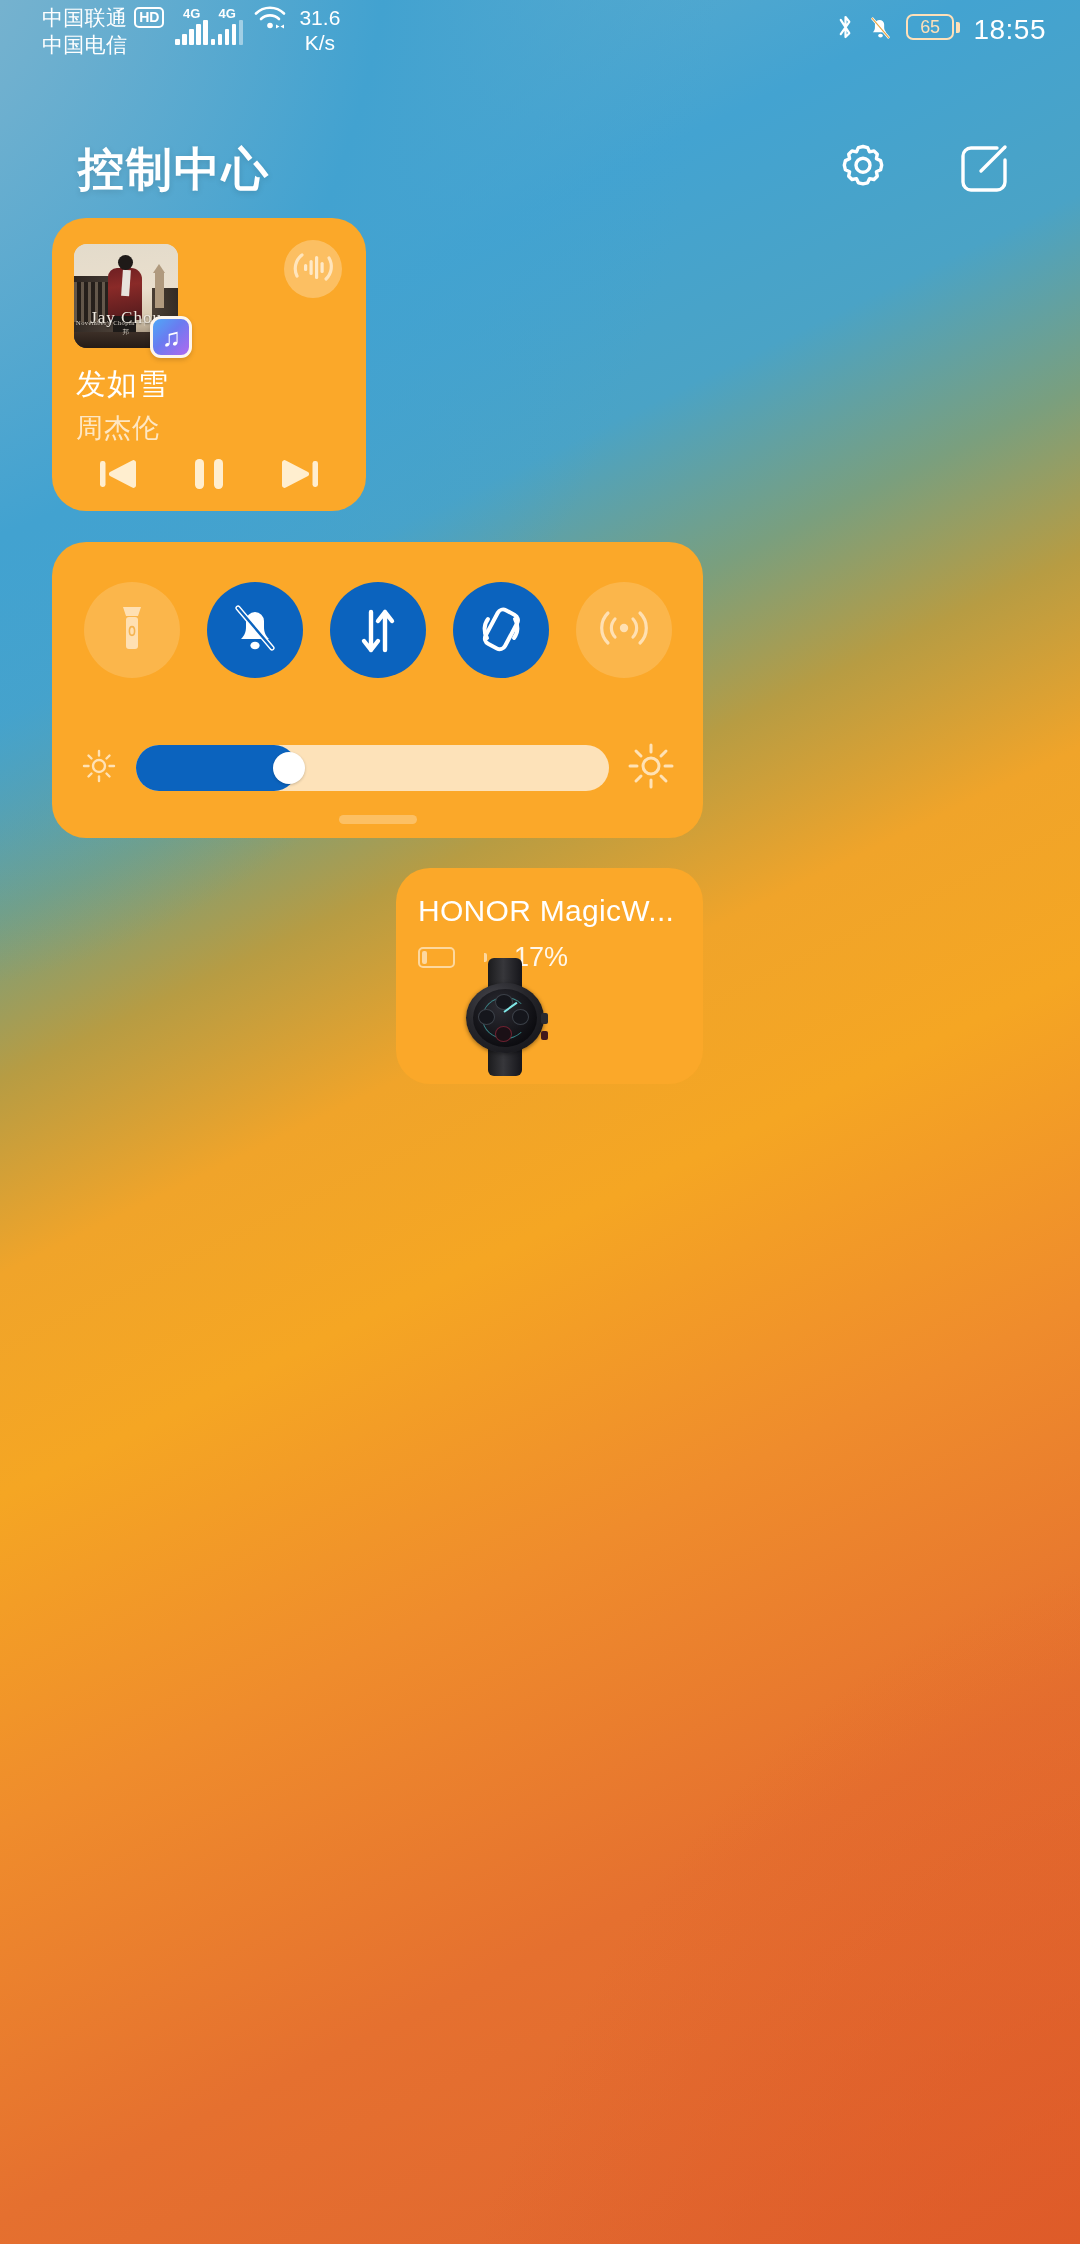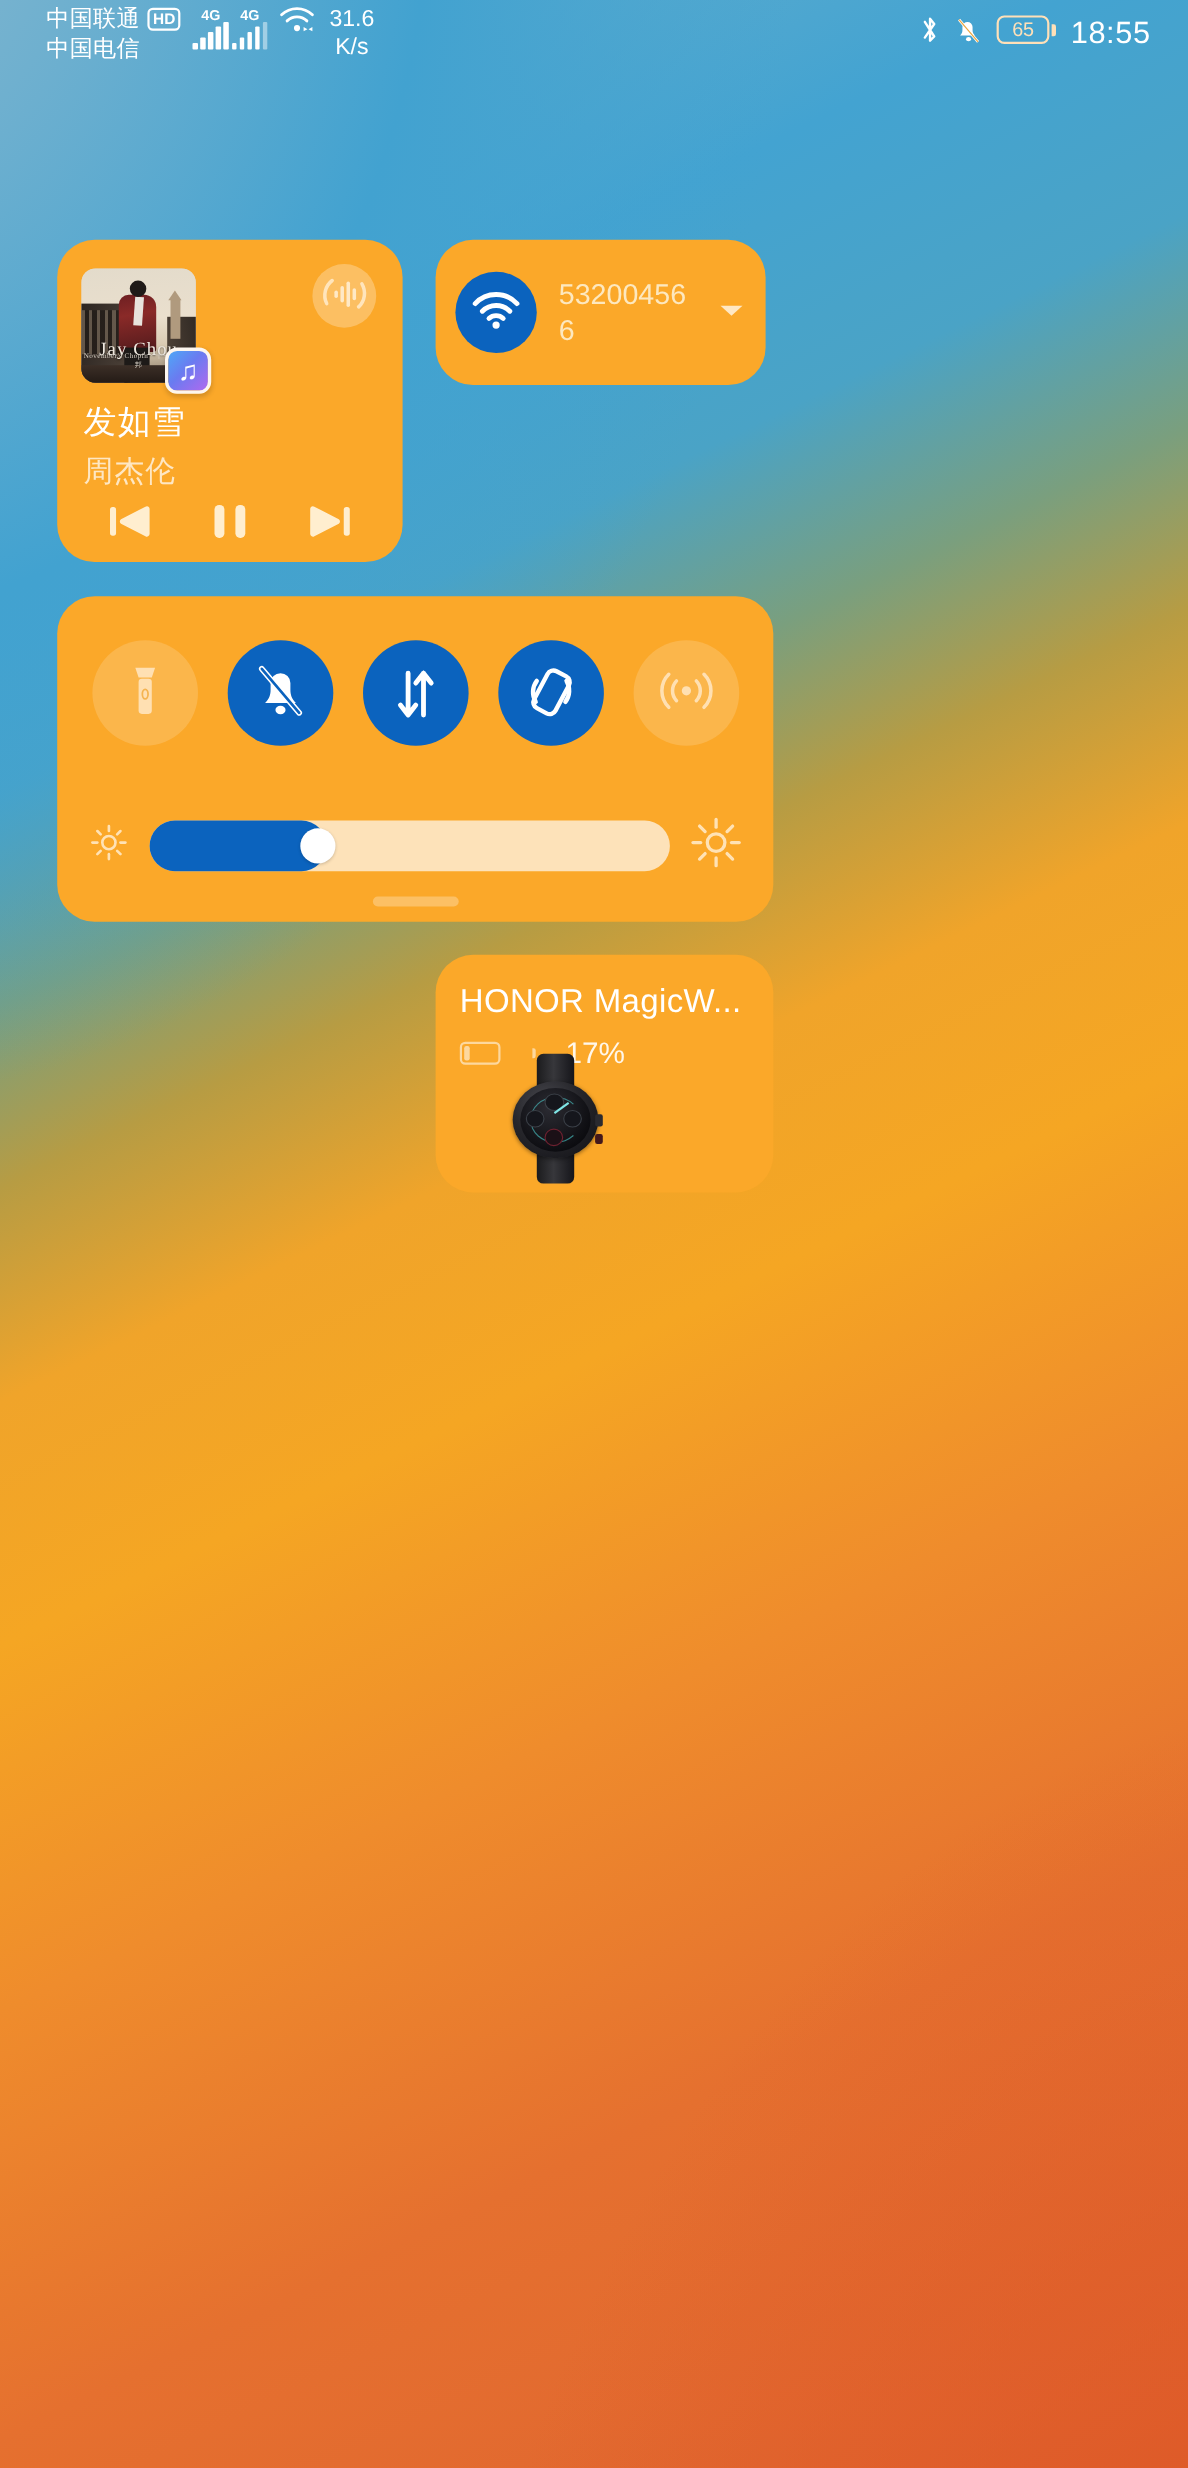--- a/index.html
+++ b/index.html
@@ -287,20 +287,41 @@
       <span class="batt">
         <span class="batt-body">
           <span class="batt-num">65</span>
         </span>
         <span class="batt-tip"></span>
       </span>
       <span class="clock">18:55</span>
     </div>
   </div>
 
+  <div id="header">
+    <div id="page-title">控制中心</div>
+    <div class="header-actions">
+      <div class="hbtn">
+        <span>
+          <svg viewBox="0 0 56 56" width="56" height="56">
+            <path d="M28 6.5 l4.6 1.1 1.9 4.2 4.5 -.9 3.3 3.3 -.9 4.5 4.2 1.9 1.1 4.6 -1.1 4.6 -4.2 1.9 .9 4.5 -3.3 3.3 -4.5 -.9 -1.9 4.2 -4.6 1.1 -4.6 -1.1 -1.9 -4.2 -4.5 .9 -3.3 -3.3 .9 -4.5 -4.2 -1.9 -1.1 -4.6 1.1 -4.6 4.2 -1.9 -.9 -4.5 3.3 -3.3 4.5 .9 1.9 -4.2 z" fill="none" stroke="#fff" stroke-width="3.4" stroke-linejoin="round"></path>
+            <circle cx="28" cy="25.2" r="7" fill="none" stroke="#fff" stroke-width="3.4"></circle>
+          </svg>
+        </span>
+      </div>
+      <div class="hbtn">
+        <span>
+          <svg viewBox="0 0 56 56" width="56" height="56">
+            <path d="M42 8 H16 a8 8 0 0 0 -8 8 v26 a8 8 0 0 0 8 8 h26 a8 8 0 0 0 8 -8 V20" fill="none" stroke="#fff" stroke-width="3.4" stroke-linecap="round"></path>
+            <line x1="26" y1="31" x2="50" y2="7" stroke="#fff" stroke-width="3.4" stroke-linecap="round"></line>
+          </svg>
+        </span>
+      </div>
+    </div>
+  </div>
 
   <div class="card" id="music-card">
     <div id="album-art">
       <div class="aa-sky"></div>
       <div class="aa-building-l"></div>
       <div class="aa-building-r"></div>
       <div class="aa-tower"></div>
       <div class="aa-person-body"></div>
       <div class="aa-person-shirt"></div>
       <div class="aa-person-head"></div>
@@ -350,42 +371,20 @@
         <span>
           <svg viewBox="0 0 46 44" width="46" height="44">
             <path d="M6 10.5 v23 a2.4 2.4 0 0 0 3.8 1.9 L32 24.1 a2.4 2.4 0 0 0 0 -4 L9.8 8.6 A2.4 2.4 0 0 0 6 10.5 z" fill="#ffeecf"></path>
             <rect x="36.5" y="9" width="5.5" height="26" rx="2.4" fill="#ffeecf"></rect>
           </svg>
         </span>
       </div>
     </div>
   </div>
 
-  <div class="card" id="wifi-card">
-    <div class="conn-inner">
-      <div class="conn-circle">
-        <span>
-          <svg viewBox="0 0 46 38" width="46" height="38">
-            <path d="M4 13 A26 26 0 0 1 42 13" fill="none" stroke="#fff" stroke-width="4.4" stroke-linecap="round"></path>
-            <path d="M10.5 20 A17.5 17.5 0 0 1 35.5 20" fill="none" stroke="#fff" stroke-width="4.4" stroke-linecap="round"></path>
-            <path d="M16.5 26.5 A9.5 9.5 0 0 1 29.5 26.5" fill="none" stroke="#fff" stroke-width="4.4" stroke-linecap="round"></path>
-            <circle cx="23" cy="32.5" r="3.3" fill="#fff"></circle>
-          </svg>
-        </span>
-      </div>
-      <div class="conn-label">532004566</div>
-      <span class="conn-chev">
-        <span>
-          <svg viewBox="0 0 26 16" width="26" height="16">
-              <path d="M3 4 L13 13 L23 4 z" fill="#ffe8c4"></path>
-            </svg>
-        </span>
-      </span>
-    </div>
-  </div>
 
 
   <div class="card" id="toggles-card">
     <div class="tg-row">
 
       <div class="tg off">
         <span>
           <svg viewBox="0 0 44 54" width="44" height="54">
             <path d="M13 6 h18 l-3 9 h-12 z" fill="#ffe0b2"></path>
             <rect x="16" y="16" width="12" height="32" rx="3" fill="#ffe0b2"></rect>

